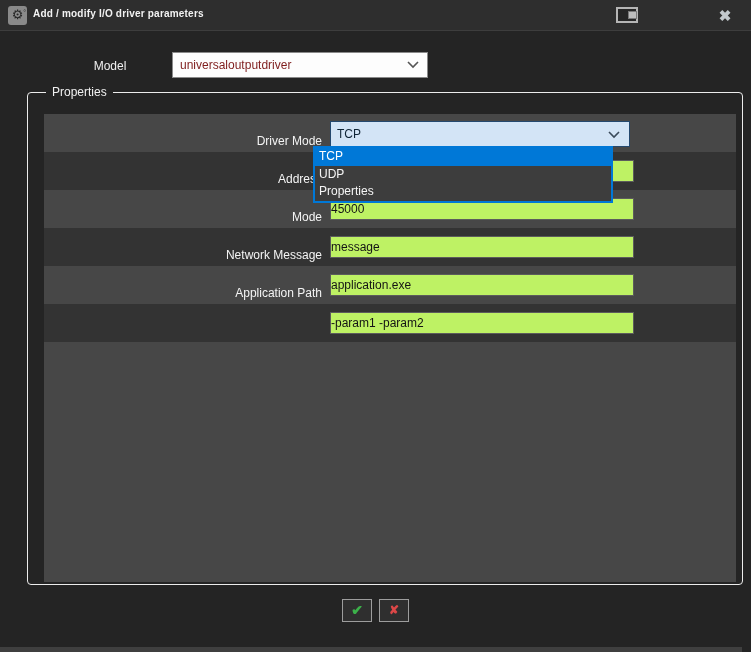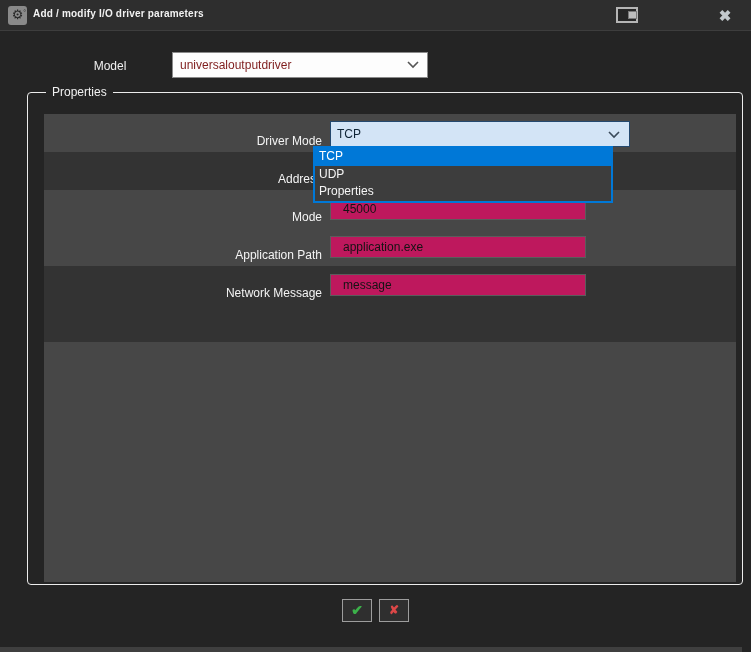--- a/index.html
+++ b/index.html
@@ -80,24 +80,24 @@
   .prop-row { position: relative; width: 100%; height: 38px; }
   .prop-row.dark { background: #333333; }
   .prop-row.light { background: #474747; }
   .row-label {
     position: absolute; left: 0; top: 0; width: 278px; height: 38px;
     line-height: 38px; text-align: right; color: #f4f4f4;
     white-space: nowrap;
     margin-top: 8px;
   }
   .row-input {
-    position: absolute; left: 286px; top: 8px; width: 256px; height: 22px;
-    background: #be185d; border: 1px solid #5c5c5c;
+    position: absolute; left: 286px; top: 8px; width: 304px; height: 22px;
+    background: #bef264; border: 1px solid #5c5c5c;
     color: #141414; font-family: "Liberation Sans", sans-serif; font-size: 12px;
-    padding-left: 12px; outline: none;
+    padding-left: 0; outline: none;
   }
 
   
   .driver-combo {
     position: absolute; left: 286px; top: 7px; width: 300px; height: 26px;
     background: #d3e4f6; border: 1px solid #24486e;
     color: #0f2436; line-height: 24px; padding-left: 6px;
   }
   .driver-combo .chev { position: absolute; right: 9px; top: 9px; }
 
@@ -176,31 +176,32 @@
     <div class="prop-row dark">
       <div class="row-label">Address</div>
       <input class="row-input" type="text" value="" style="">
     </div>
 
     <div class="prop-row light">
       <div class="row-label">Mode</div>
       <input class="row-input" type="text" value="45000" style="">
     </div>
 
+    <div class="prop-row dark">
+      <div class="row-label">Network Message</div>
+      <input class="row-input" type="text" value="message" style="">
+    </div>
+
     <div class="prop-row light">
       <div class="row-label">Application Path</div>
       <input class="row-input" type="text" value="application.exe" style="">
     </div>
 
     <div class="prop-row dark">
-      <div class="row-label">Network Message</div>
-      <input class="row-input" type="text" value="message" style="">
-    </div>
-
-    <div class="prop-row dark">
+      <input class="row-input" type="text" value="-param1 -param2" style="">
     </div>
 
   </div>
 </div>
 
 <div class="dropdown-list">
   <div class="dropdown-item selected">TCP</div>
   <div class="dropdown-item">UDP</div>
   <div class="dropdown-item">Properties</div>
 </div>

